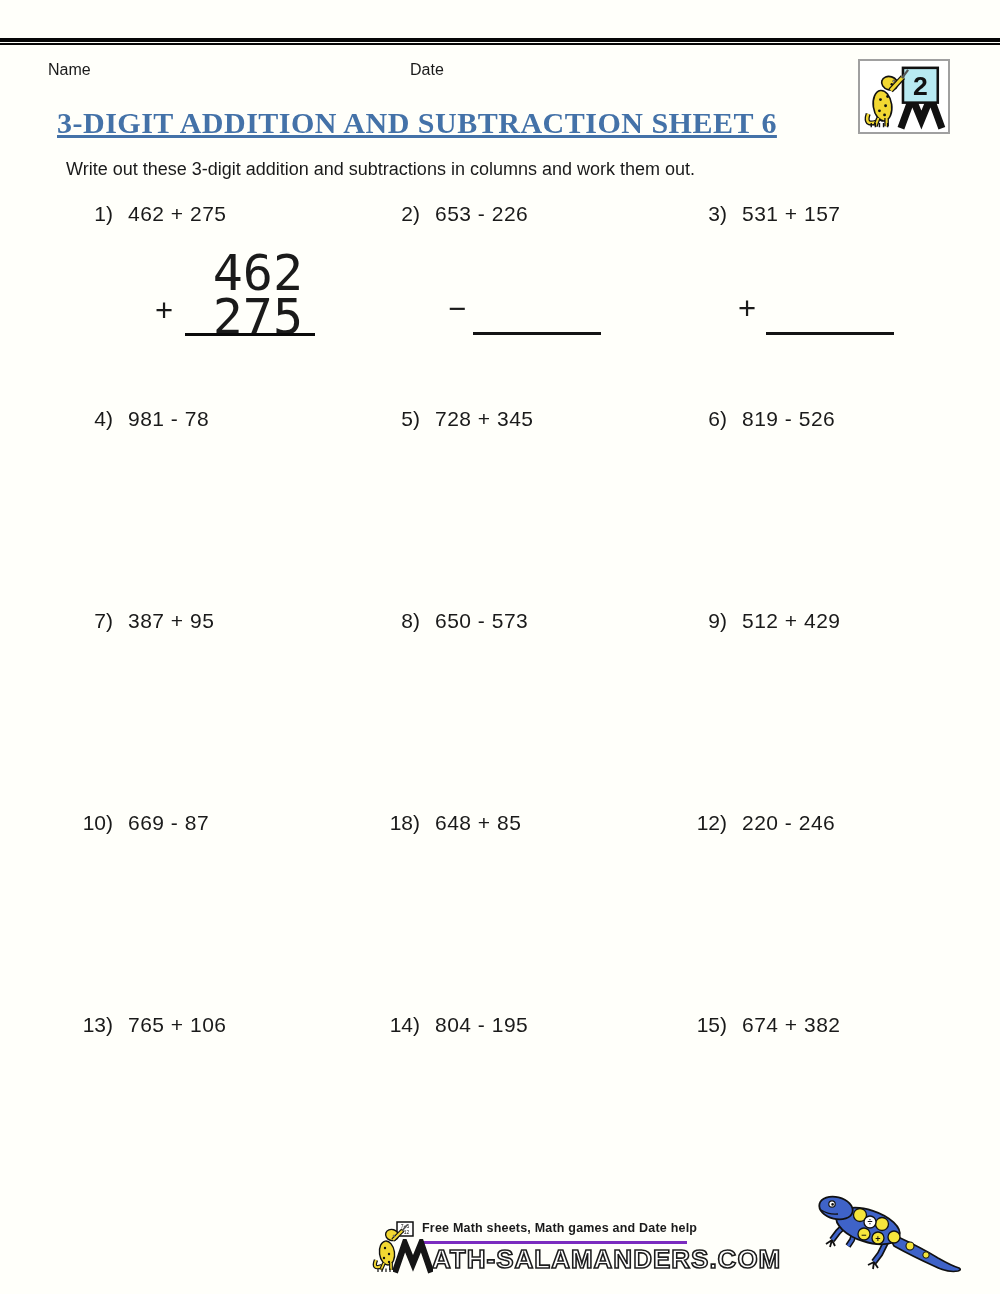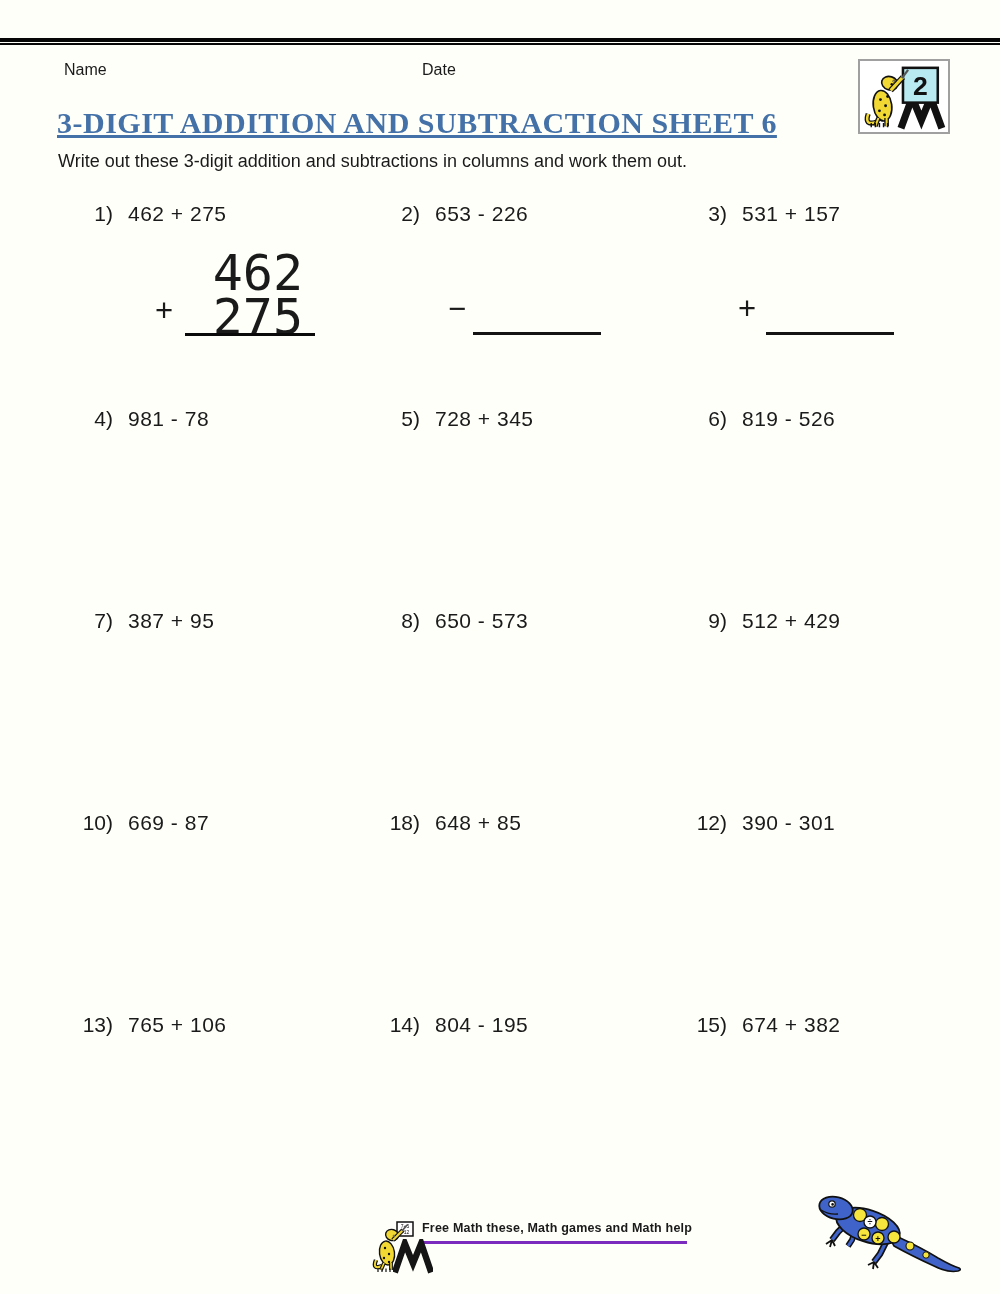--- a/index.html
+++ b/index.html
@@ -14,22 +14,22 @@
   .abs{position:absolute;}
 
   
   .top-rule{
     left:0;top:38px;width:1000px;height:1px;
     border-top:4px solid #070707;
     border-bottom:2px solid #070707;
     background:#fffffa;
   }
 
-  .name-label{left:64px;top:61px;font-size:16px;}
-  .date-label{left:422px;top:61px;font-size:16px;text-align:center;}
+  .name-label{left:48px;top:61px;font-size:16px;}
+  .date-label{left:410px;top:61px;font-size:16px;text-align:center;}
 
   .logo-box{
     left:858px;top:59px;width:88px;height:71px;
     border:2px solid #a0a0a0;background:#ffffff;
   }
   .logo-box svg{display:block;width:100%;height:100%;}
 
   .page-title{
     left:57px;top:106px;width:760px;
     font-family:"Liberation Serif", serif;
@@ -122,21 +122,21 @@
       <circle cx="25" cy="42" r="1.4" fill="#111"></circle>
     <circle cx="19" cy="47" r="1.4" fill="#111"></circle>
       <circle cx="24" cy="51" r="1.4" fill="#111"></circle>
     <circle cx="27" cy="33" r="1.4" fill="#111"></circle>
       <circle cx="31" cy="21" r="1.2" fill="#111"></circle>
     <circle cx="33" cy="18" r="1" fill="#fff" stroke="#111" stroke-width="0.7"></circle>
   </svg>
 </div>
 
 <h1 class="abs page-title" style="margin:0;text-decoration:underline;">3-DIGIT ADDITION AND SUBTRACTION SHEET 6</h1>
-<p class="abs instruction" style="margin:0;">Write out these 3-digit addition and subtractions in columns and work them out.</p>
+<p class="abs instruction" style="margin:8px;">Write out these 3-digit addition and subtractions in columns and work them out.</p>
 
 <div class="cell r1 c1">
   <span class="pnum">1)</span>
   <span class="pexpr">462 + 275</span>
 </div>
 <div class="cell r1 c2">
   <span class="pnum">2)</span>
   <span class="pexpr">653 - 226</span>
 </div>
 <div class="cell r1 c3">
@@ -170,21 +170,21 @@
 <div class="cell r4 c1">
   <span class="pnum">10)</span>
   <span class="pexpr">669 - 87</span>
 </div>
 <div class="cell r4 c2">
   <span class="pnum">18)</span>
   <span class="pexpr">648 + 85</span>
 </div>
 <div class="cell r4 c3">
   <span class="pnum">12)</span>
-  <span class="pexpr">390 - 301</span>
+  <span class="pexpr">220 - 246</span>
 </div>
 <div class="cell r5 c1">
   <span class="pnum">13)</span>
   <span class="pexpr">765 + 106</span>
 </div>
 <div class="cell r5 c2">
   <span class="pnum">14)</span>
   <span class="pexpr">804 - 195</span>
 </div>
 <div class="cell r5 c3">
@@ -224,27 +224,28 @@
       <path d="M12,43 L9,50 M19,43 L19,50" stroke="#111" stroke-width="3.8"></path>
       <path d="M12,43 L9,50 M19,43 L19,50" stroke="#f2d832" stroke-width="1.6"></path>
       <path d="M6,52 v-3.5 M10,52 v-3.5 M14,52 v-3.5 M18,52 v-3.5 M22,52 v-3.5" stroke="#111" stroke-width="1.2"></path>
       <circle cx="13" cy="28" r="1.2" fill="#111"></circle>
         <circle cx="17" cy="34" r="1.2" fill="#111"></circle>
       <circle cx="12" cy="38" r="1.2" fill="#111"></circle>
         <circle cx="17" cy="42" r="1.2" fill="#111"></circle>
       <circle cx="22" cy="16" r="0.9" fill="#fff" stroke="#111" stroke-width="0.6"></circle>
     </svg>
   </div>
-  <div class="tagline">Free Math these, Math games and Math help</div>
+  <div class="tagline">Free Math sheets, Math games and Date help</div>
   <div class="purple-rule"></div>
   <div class="site-m">
     <svg viewBox="0 0 44 38">
       <path d="M2,36 L13,4 L22,26 L31,4 L42,36" fill="none" stroke="#151515" stroke-width="7"></path>
     </svg>
   </div>
+  <div class="site-text">ATH-SALAMANDERS.COM</div>
 </div>
 
 <div class="abs corner-salamander">
   <svg viewBox="0 0 160 95">
 
     <path d="M84,54 Q110,66 126,76 Q140,84 147,86 Q150,88 146,89 Q136,91 122,84 Q100,74 82,64 Q78,58 84,54 Z" fill="#3f63c8" stroke="#111" stroke-width="1.6"></path>
 
     <path d="M44,46 L40,58 L36,64" fill="none" stroke="#111" stroke-width="6"></path>
     <path d="M44,46 L40,58 L36,64" fill="none" stroke="#3f63c8" stroke-width="3"></path>
 

